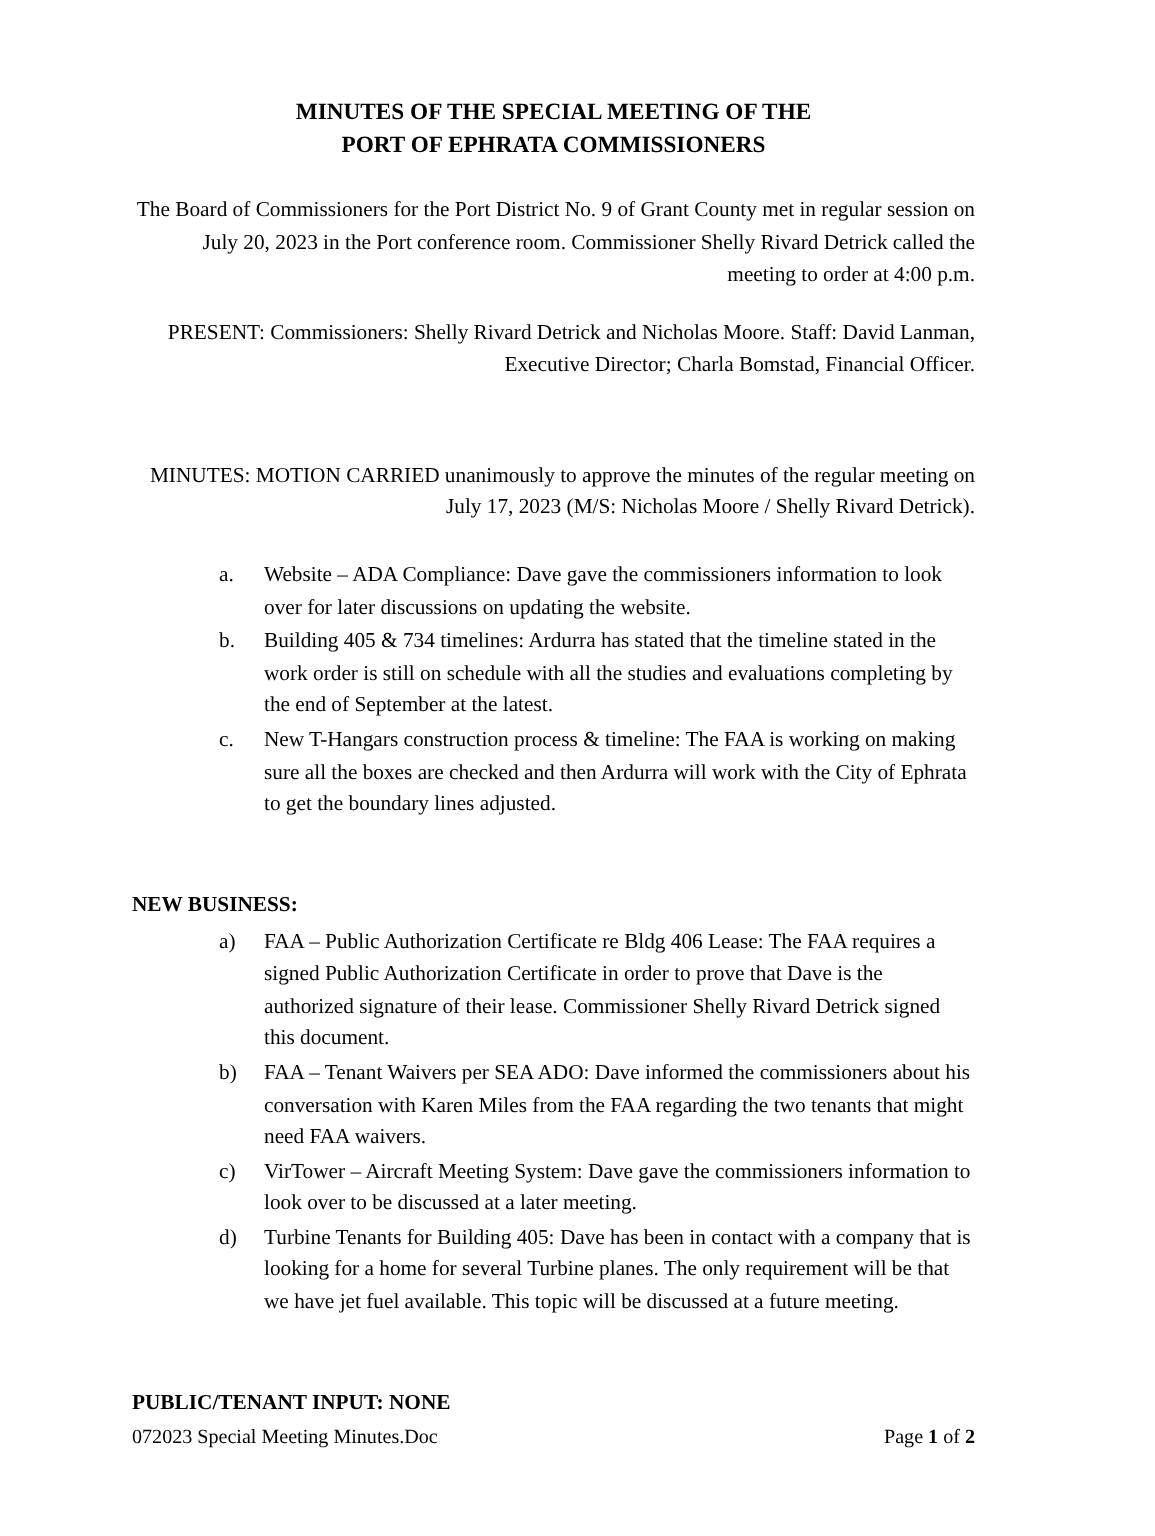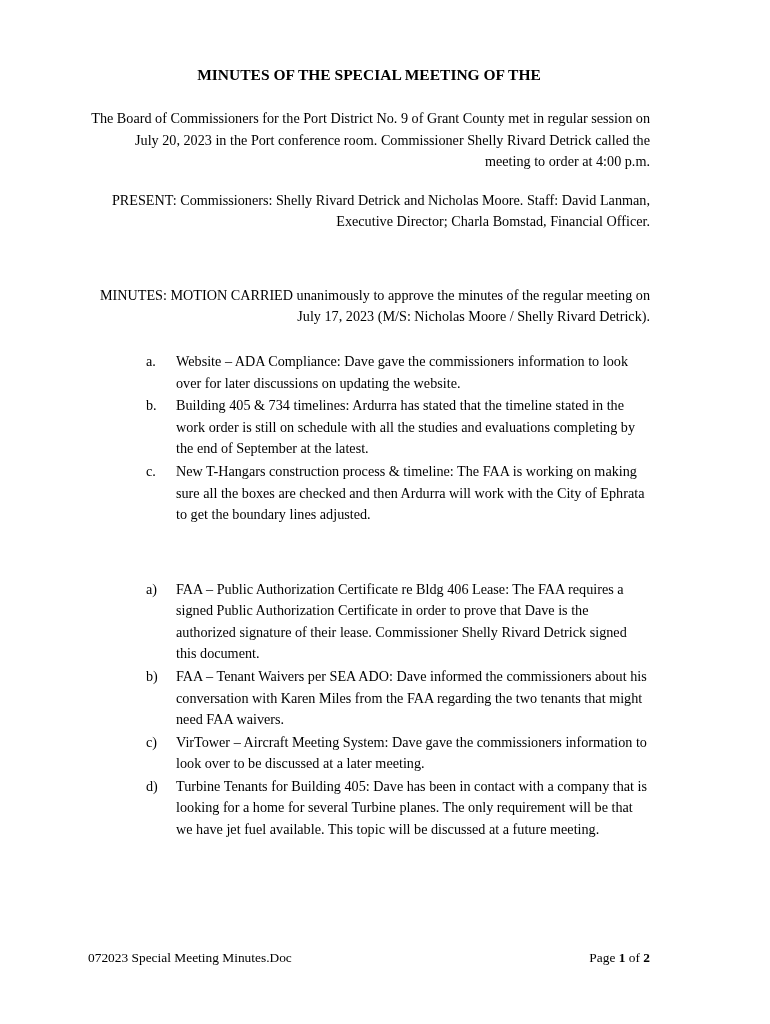--- a/index.html
+++ b/index.html
@@ -85,20 +85,21 @@
   }
   .footer .page-num .bold { font-weight: bold; }
 </style>
 </head>
 <body>
 
 <div class="page">
 
   <div class="title-block">
     <span class="title-line">MINUTES OF THE SPECIAL MEETING OF THE</span>
+    <span class="title-line">PORT OF EPHRATA COMMISSIONERS</span>
   </div>
 
   <div class="gap-24"></div>
 
   <p class="body-para">The Board of Commissioners for the Port District No. 9 of Grant County met in regular session on July 20, 2023 in the Port conference room.  Commissioner Shelly Rivard Detrick called the meeting to order at 4:00 p.m.</p>
 
   <div class="gap-18"></div>
 
   <p class="body-para"><span class="bold">PRESENT:</span><span> Commissioners: Shelly Rivard Detrick and Nicholas Moore. Staff: David Lanman, Executive Director; Charla Bomstad, Financial Officer.</span></p>
 
@@ -110,29 +111,31 @@
 
 
   <ol class="alpha-lower">
     <li><span class="marker">a.</span><span class="u">Website – ADA Compliance:</span><span> Dave gave the commissioners information to look over for later discussions on updating the website.</span></li>
     <li><span class="marker">b.</span><span class="u">Building 405 &amp; 734 timelines:</span><span> Ardurra has stated that the timeline stated in the work order is still on schedule with all the studies and evaluations completing by the end of September at the latest.</span></li>
     <li><span class="marker">c.</span><span class="u">New T-Hangars construction process &amp; timeline:</span><span> The FAA is working on making sure all the boxes are checked and then Ardurra will work with the City of Ephrata to get the boundary lines adjusted.</span></li>
   </ol>
 
   <div class="gap-big"></div>
 
+  <p class="section-head">NEW BUSINESS:</p>
 
   <ol class="alpha-paren">
     <li><span class="marker">a)</span><span class="u">FAA – Public Authorization Certificate re Bldg 406 Lease:</span><span> The FAA requires a signed Public Authorization Certificate in order to prove that Dave is the authorized signature of their lease. Commissioner Shelly Rivard Detrick signed this document.</span></li>
     <li><span class="marker">b)</span><span class="u">FAA – Tenant Waivers per SEA ADO:</span><span> Dave informed the commissioners about his conversation with Karen Miles from the FAA regarding the two tenants that might need FAA waivers.</span></li>
     <li><span class="marker">c)</span><span class="u">VirTower – Aircraft Meeting System:</span><span> Dave gave the commissioners information to look over to be discussed at a later meeting.</span></li>
     <li><span class="marker">d)</span><span class="u">Turbine Tenants for Building 405:</span><span> Dave has been in contact with a company that is looking for a home for several Turbine planes. The only requirement will be that we have jet fuel available. This topic will be discussed at a future meeting.</span></li>
   </ol>
 
   <div class="gap-big"></div>
 
+  <p class="section-head">PUBLIC/TENANT INPUT: NONE</p>
 
   <div class="footer">
     <span>072023 Special Meeting Minutes.Doc</span>
     <span class="page-num"><span>Page </span><span class="bold">1</span><span> of </span><span class="bold">2</span></span>
   </div>
 
 </div>
 
 </body></html>

